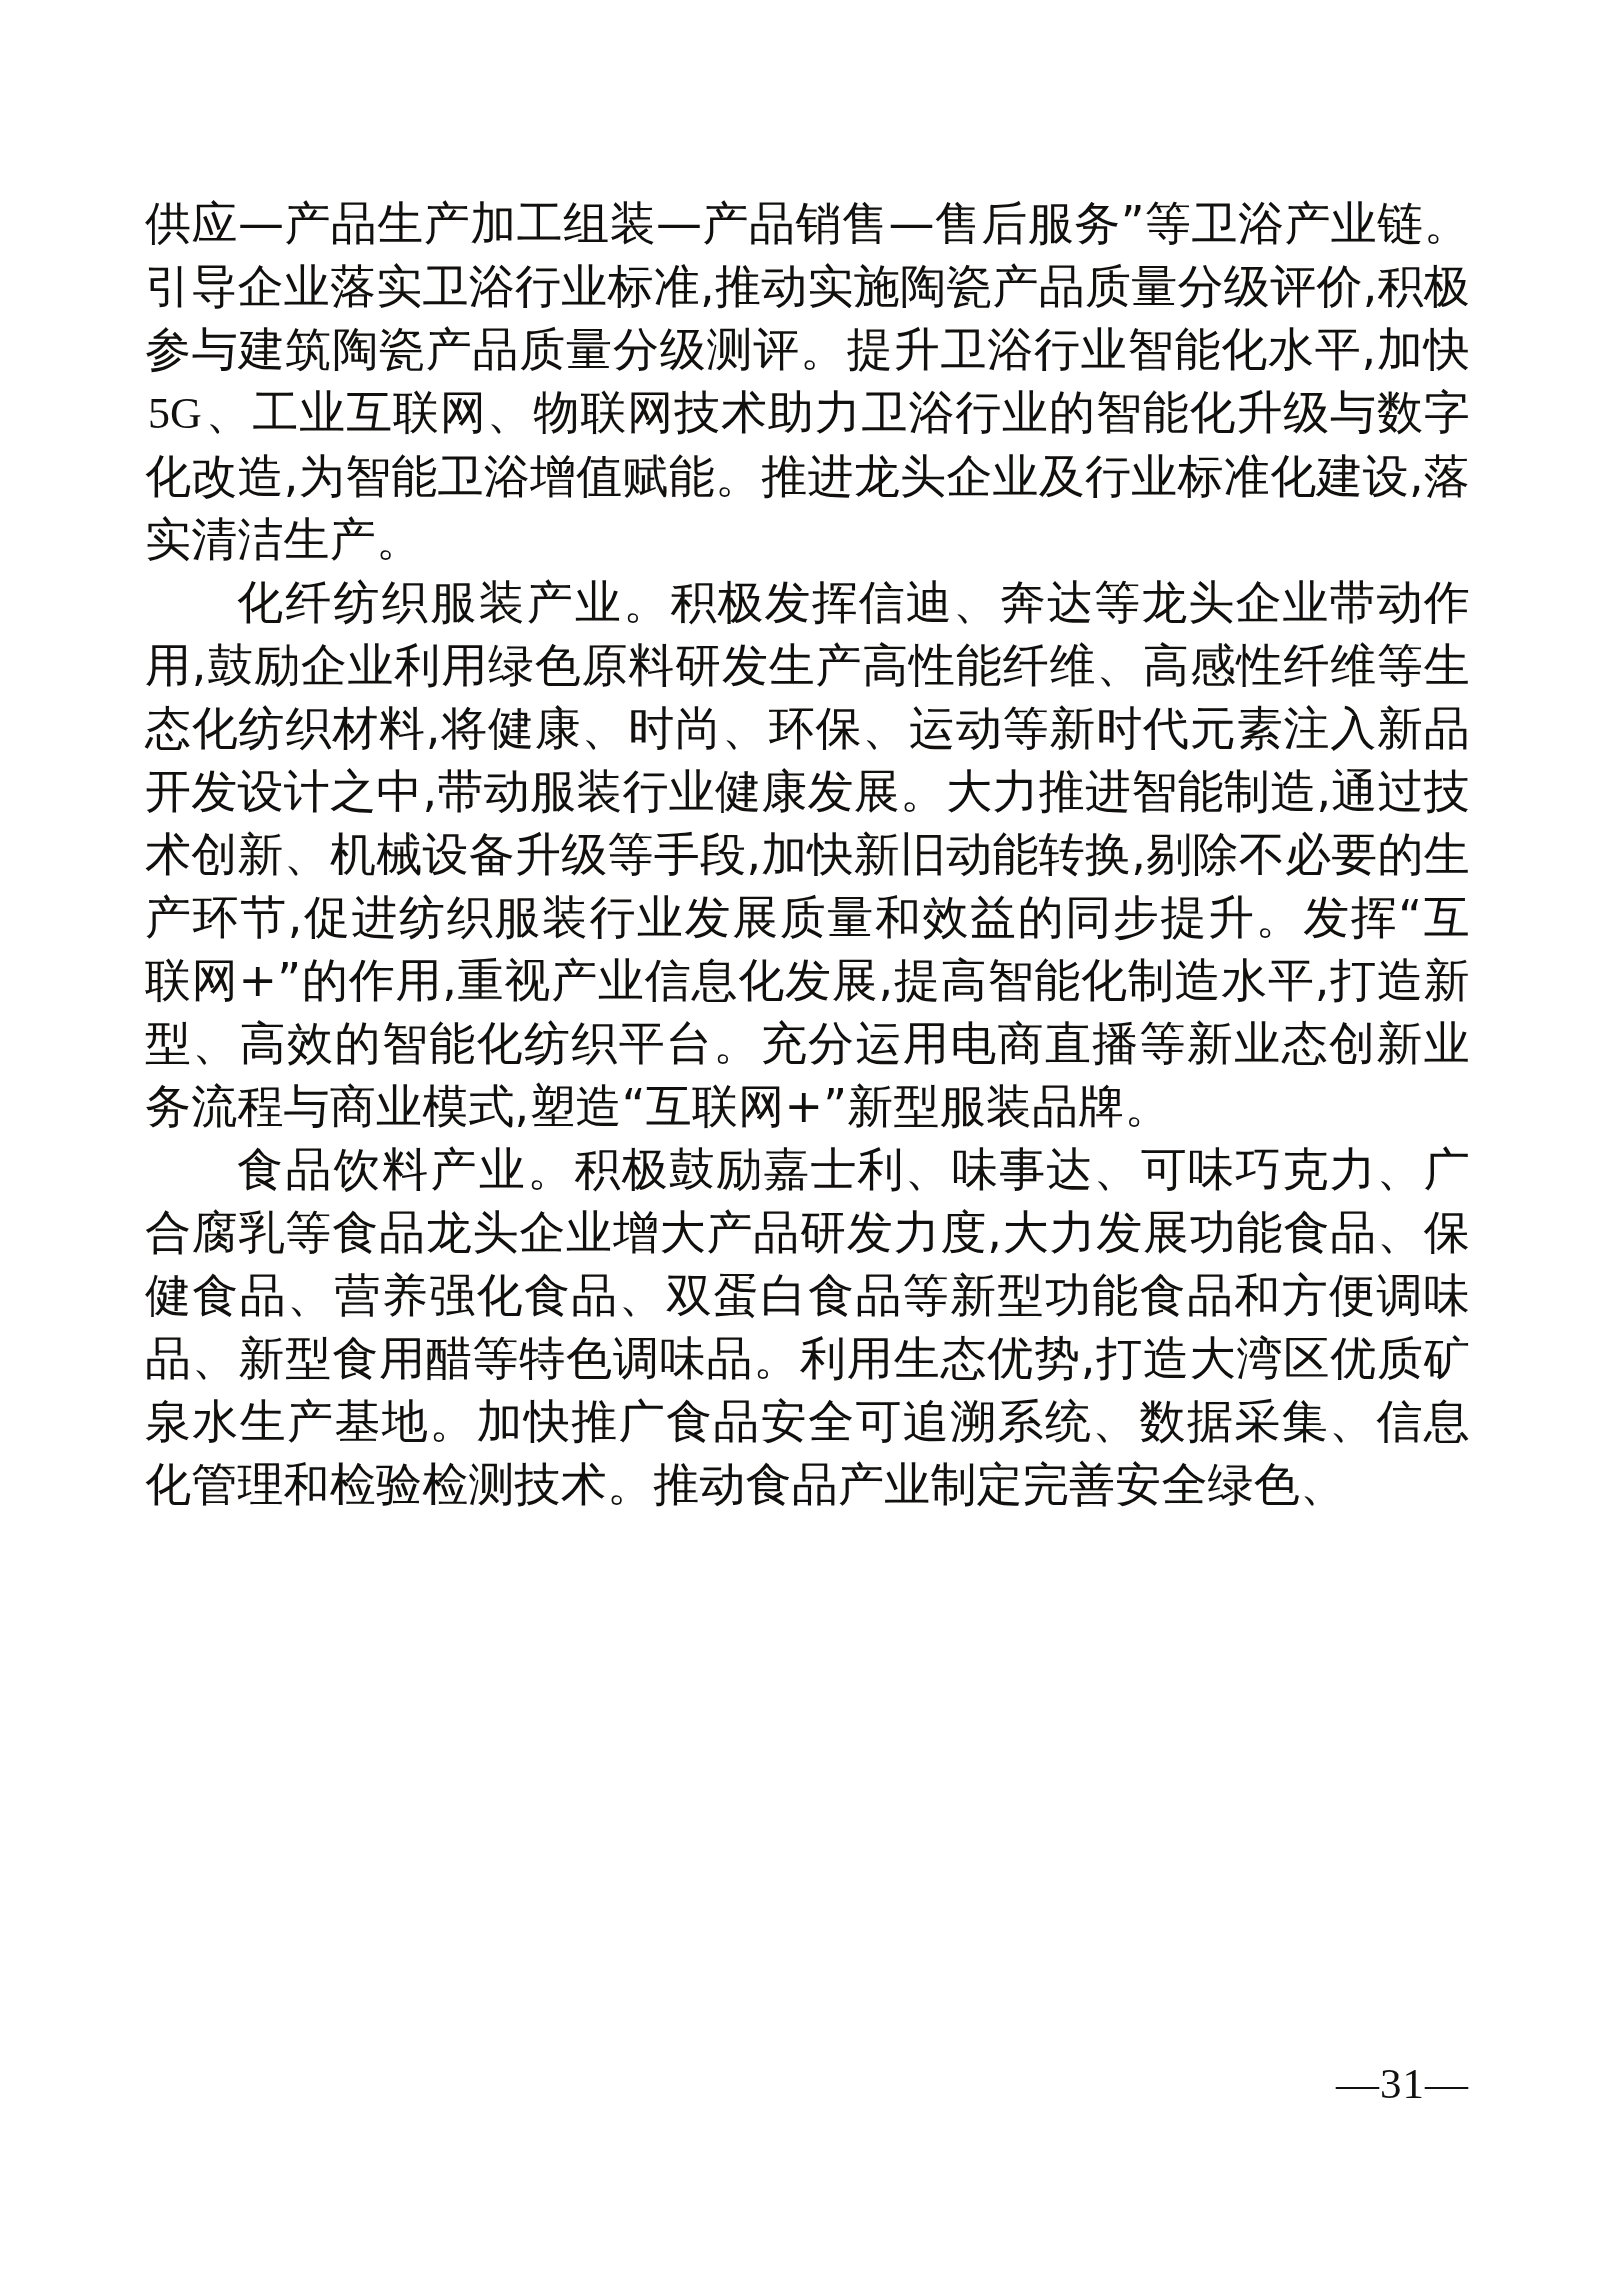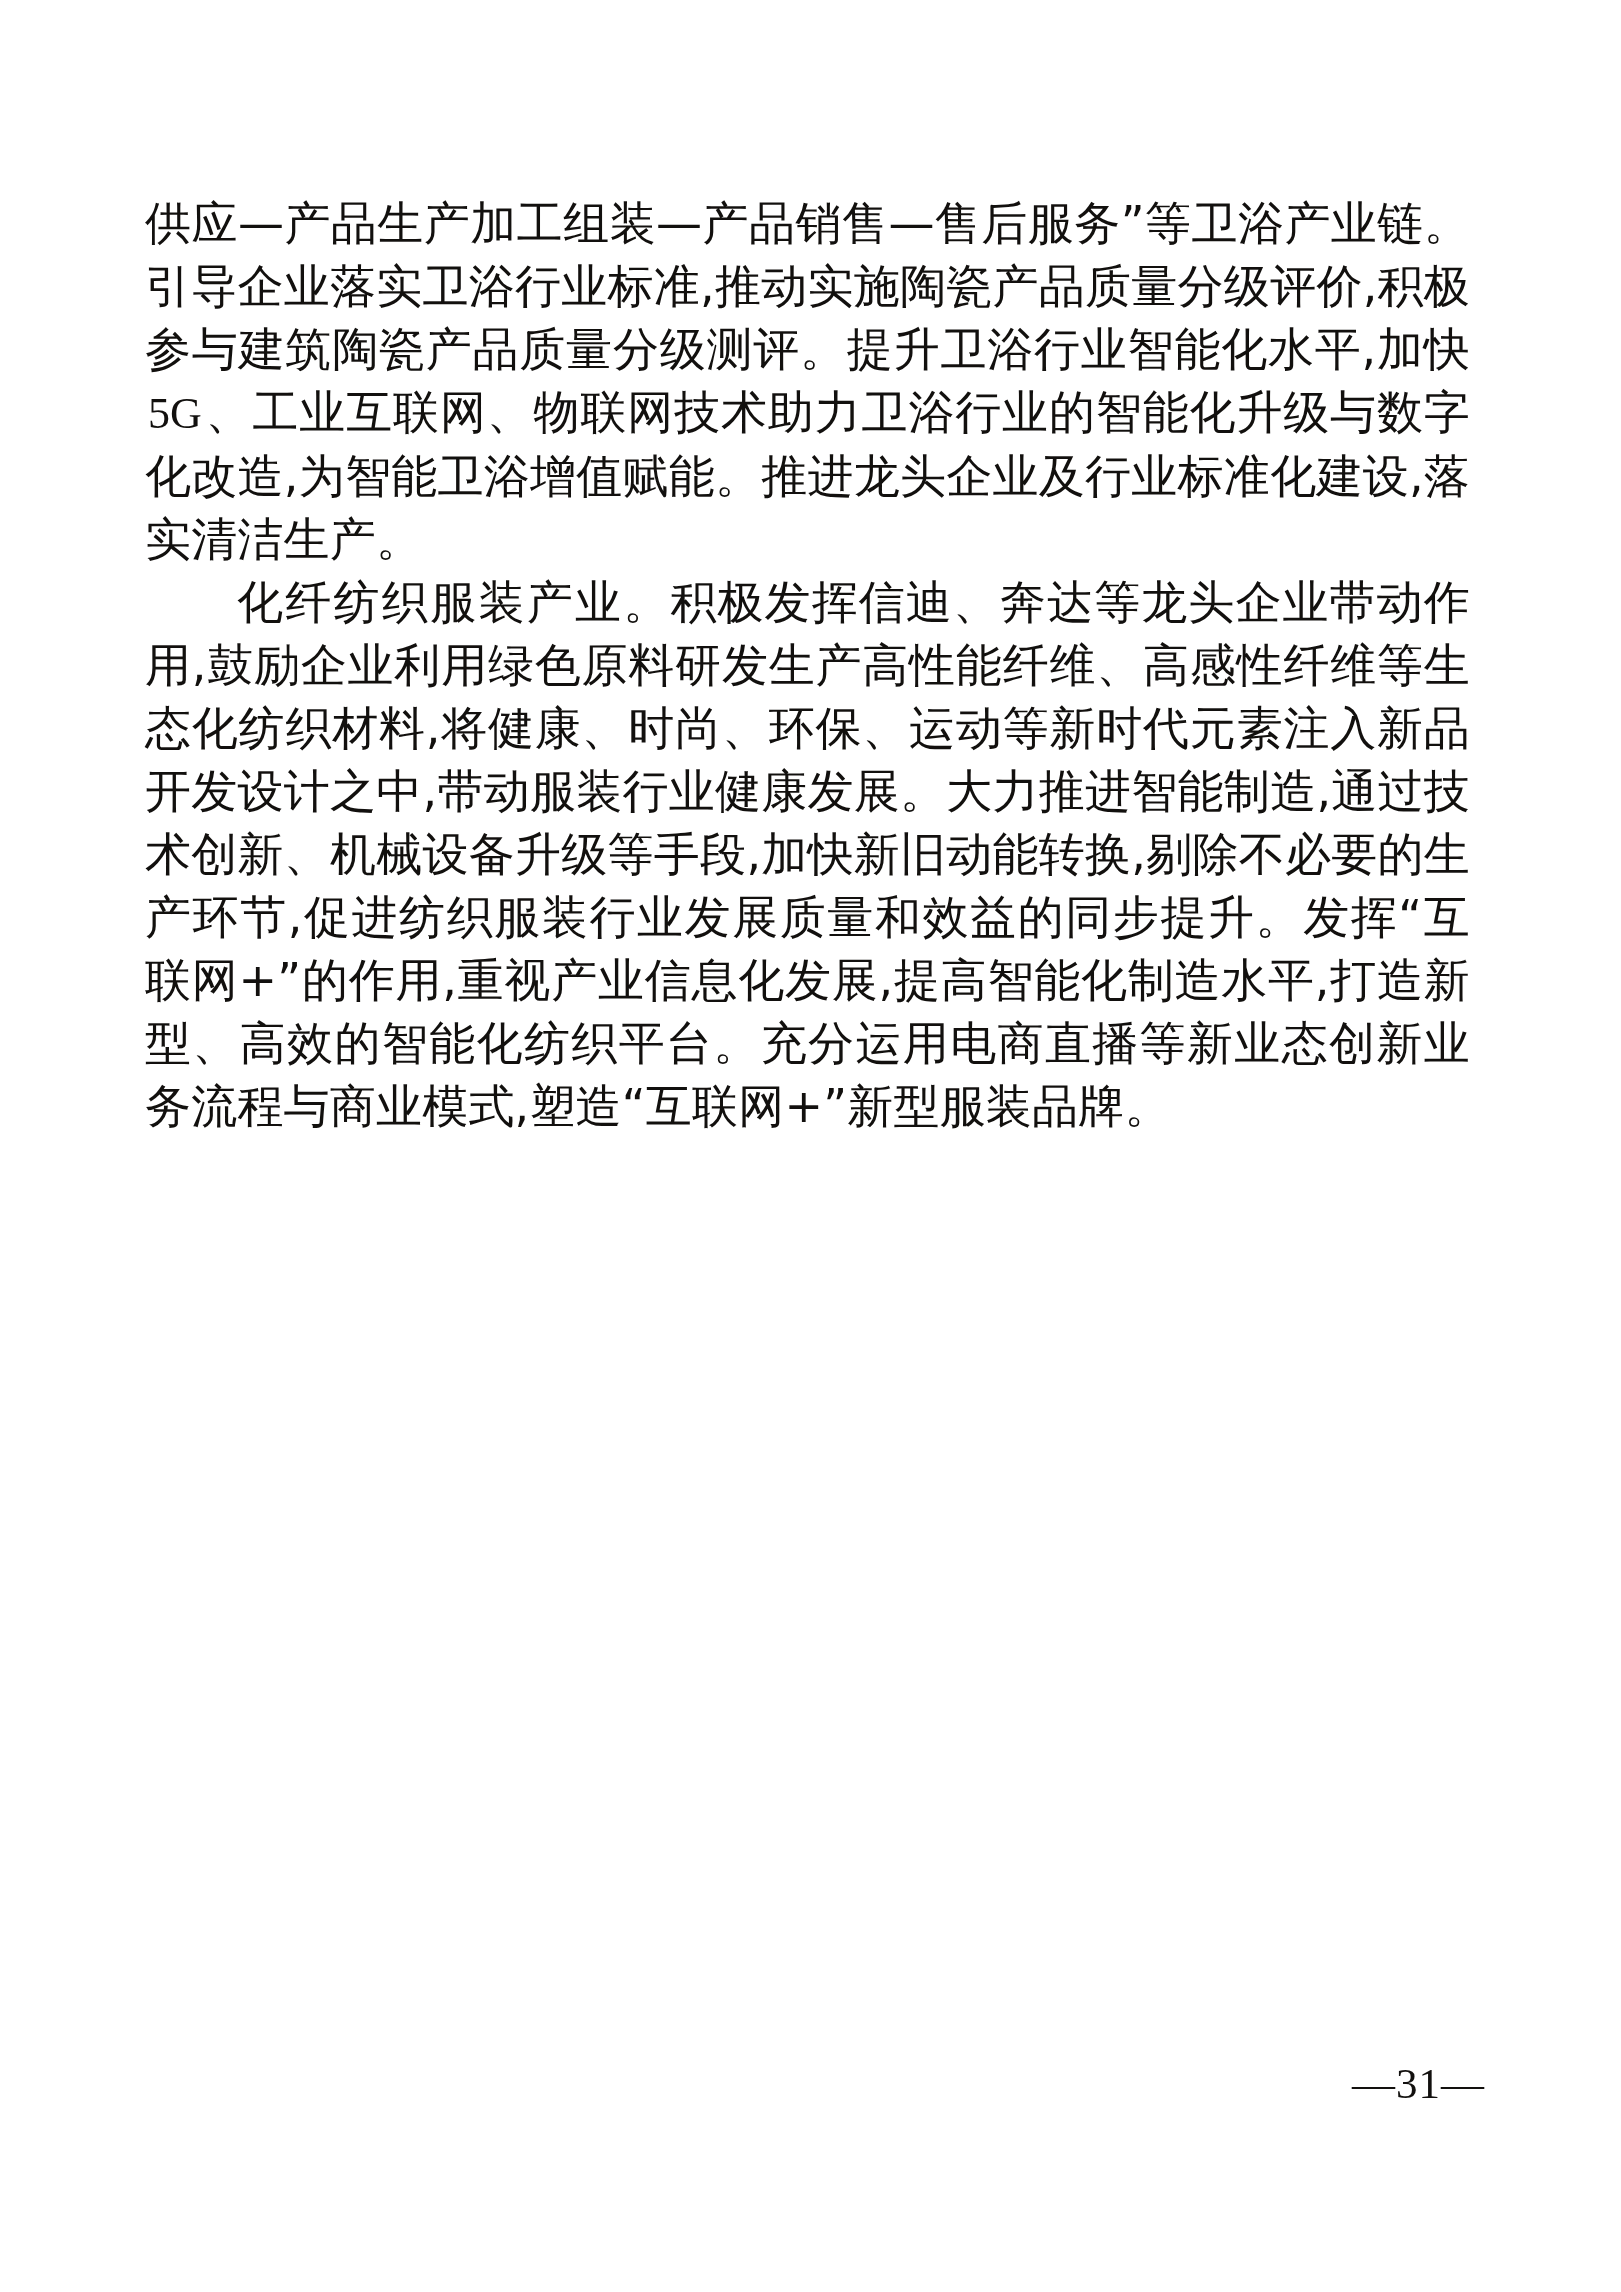--- a/index.html
+++ b/index.html
@@ -45,39 +45,40 @@
   }
   .para.p2 { margin-top: 0px; }
   .para.p3 { margin-top: 0px; }
   .latin {
     font-family: "Liberation Serif", "DejaVu Serif", serif;
     font-size: 44px;
     padding: 0 2.9px;
   }
   .pagenum {
     position: absolute;
-    right: 136px;
+    right: 152px;
     bottom: 172px;
     font-family: "Liberation Serif", "DejaVu Serif", serif;
     font-size: 43px;
     color: #12100e;
     letter-spacing: 1px;
     white-space: nowrap;
   }
 </style>
 </head>
 <body>
 
 <div class="page">
 
   <div class="content">
 
     <p class="para p1"><span>供应—产品生产加工组装—产品销售—售后服务”等卫浴产业链。引导企业落实卫浴行业标准,推动实施陶瓷产品质量分级评价,积极参与建筑陶瓷产品质量分级测评。提升卫浴行业智能化水平,加快</span><span class="latin">5G</span><span>、工业互联网、物联网技术助力卫浴行业的智能化升级与数字化改造,为智能卫浴增值赋能。推进龙头企业及行业标准化建设,落实清洁生产。</span></p>
 
     <p class="para p2 indent"><span class="lead">化纤纺织服装产业</span><span>。积极发挥信迪、奔达等龙头企业带动作用,鼓励企业利用绿色原料研发生产高性能纤维、高感性纤维等生态化纺织材料,将健康、时尚、环保、运动等新时代元素注入新品开发设计之中,带动服装行业健康发展。大力推进智能制造,通过技术创新、机械设备升级等手段,加快新旧动能转换,剔除不必要的生产环节,促进纺织服装行业发展质量和效益的同步提升。发挥“互联网+”的作用,重视产业信息化发展,提高智能化制造水平,打造新型、高效的智能化纺织平台。充分运用电商直播等新业态创新业务流程与商业模式,塑造“互联网+”新型服装品牌。</span></p>
 
+    <p class="para p3 indent"><span class="lead">食品饮料产业</span><span>。积极鼓励嘉士利、味事达、可味巧克力、广合腐乳等食品龙头企业增大产品研发力度,大力发展功能食品、保健食品、营养强化食品、双蛋白食品等新型功能食品和方便调味品、新型食用醋等特色调味品。利用生态优势,打造大湾区优质矿泉水生产基地。加快推广食品安全可追溯系统、数据采集、信息化管理和检验检测技术。推动食品产业制定完善安全绿色、</span></p>
 
   </div>
 
   <div class="pagenum">—31—</div>
 
 </div>
 
 
 </body></html>

